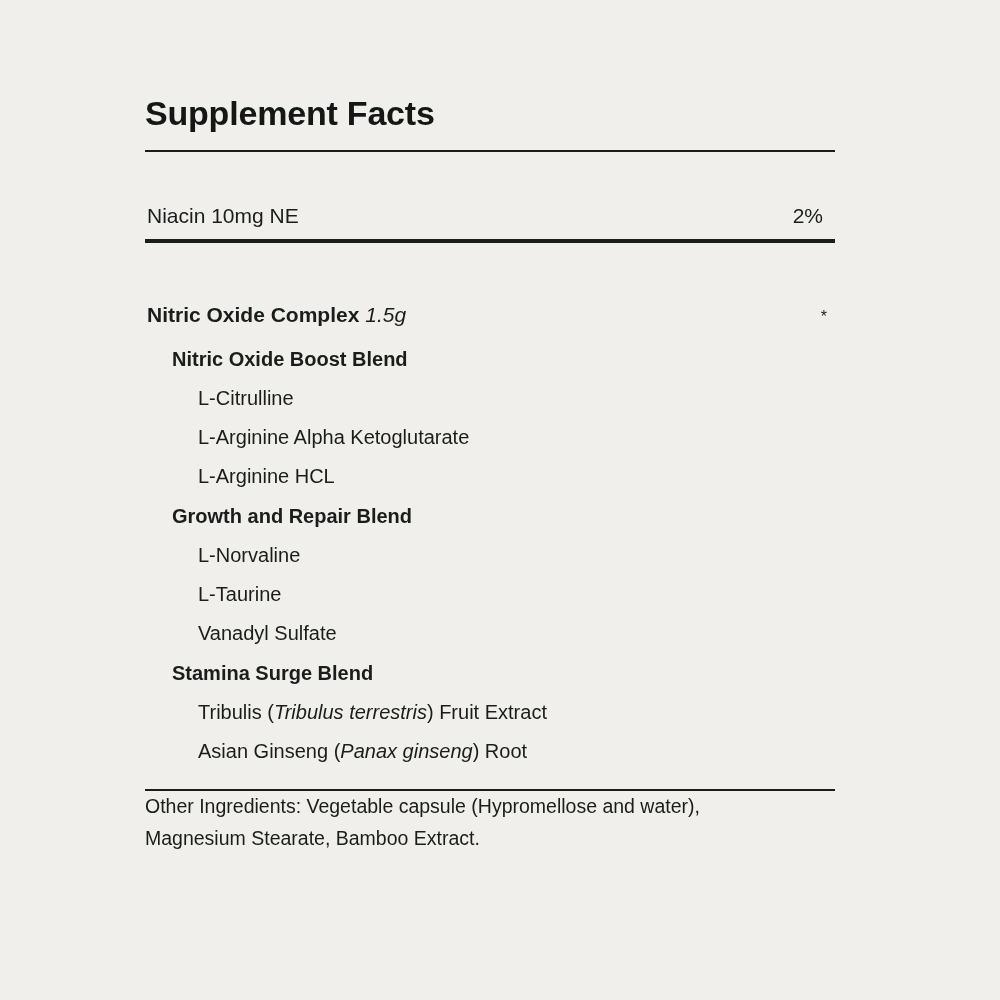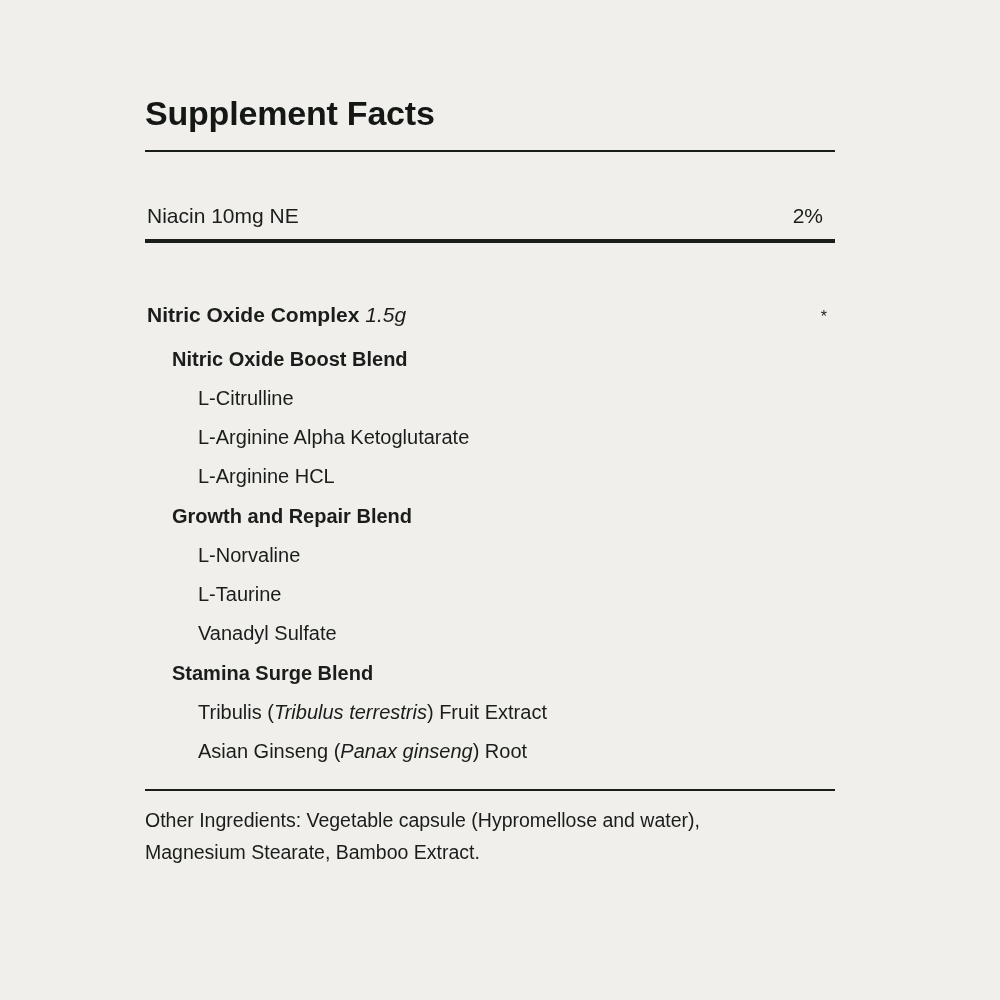--- a/index.html
+++ b/index.html
@@ -84,21 +84,20 @@
   }
   .ingredient i {
     font-style: italic;
   }
   .bottom-space {
     height: 26px;
   }
   .other {
     font-size: 19.5px;
     line-height: 1.62;
-    margin-top: 14px;
     max-width: 625px;
   }
 </style>
 </head>
 <body>
 
 <div class="panel">
 
   <div class="title">Supplement Facts</div>
 

